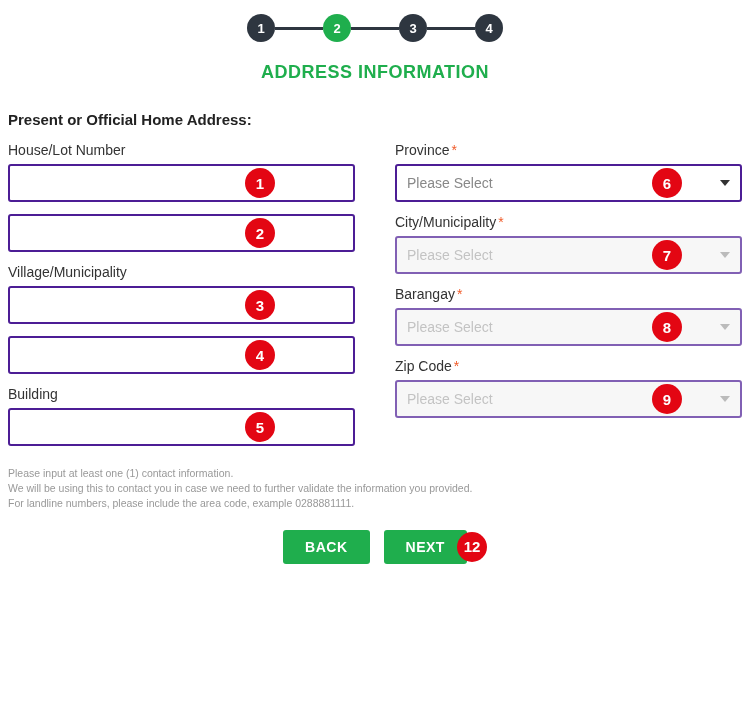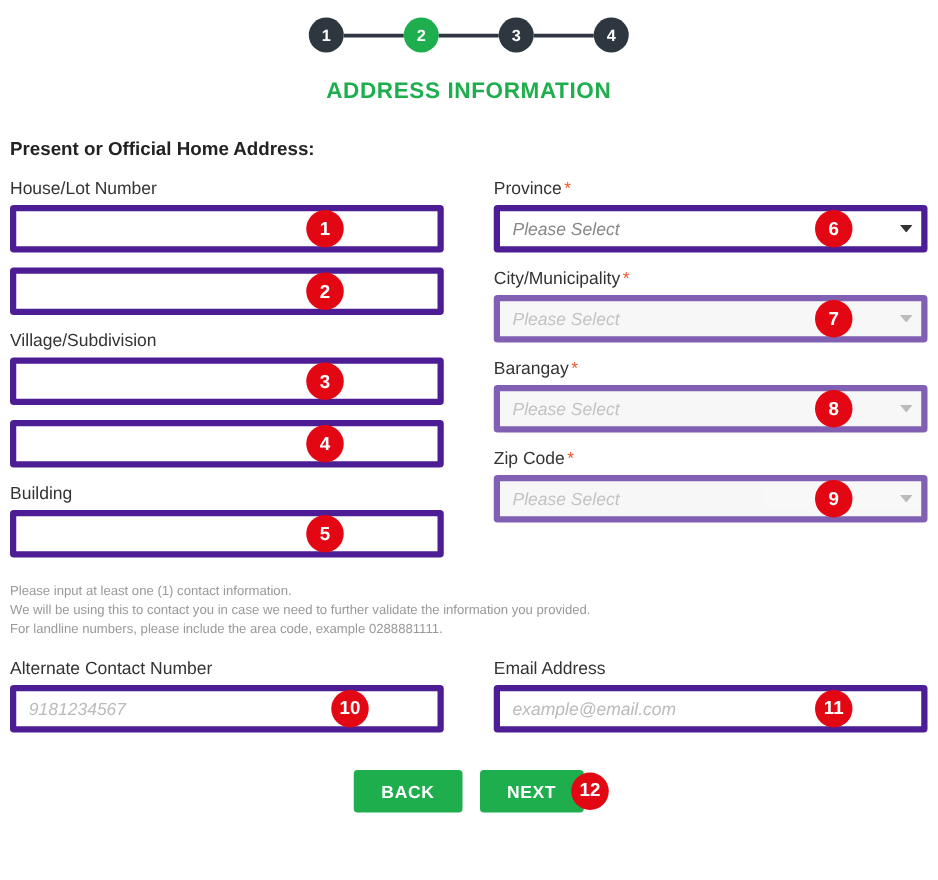--- a/index.html
+++ b/index.html
@@ -59,27 +59,26 @@
   .label {
     font-size: 14px;
     color: #333;
     margin-bottom: 6px;
     display: block;
   }
   .req { color: #f05a28; margin-left: 2px; }
   .input, .select {
     width: 100%;
     height: 38px;
-    border: 5px solid #4c1d95;
+    border: 2px solid #4c1d95;
     border-radius: 3px;
     padding: 0 10px;
     font-size: 14px;
     color: #333;
     background: #fff;
-    font-style: italic;
   }
   .input::placeholder { color: #bbb; }
   .select-wrap { position: relative; }
   .select {
     appearance: none;
     -webkit-appearance: none;
     color: #888;
     padding-right: 30px;
   }
   .select.disabled {
@@ -162,21 +161,21 @@
         <div class="marker" style="right:80px;top:4px;">1</div>
       </div>
     </div>
     <div class="field">
       <div style="position:relative;">
         <input class="input" type="text" style="">
         <div class="marker" style="right:80px;top:4px;">2</div>
       </div>
     </div>
     <div class="field">
-      <label class="label">Village/Subdivision</label>
+      <label class="label">Village/Municipality</label>
       <div style="position:relative;">
         <input class="input" type="text" style="">
         <div class="marker" style="right:80px;top:4px;">3</div>
       </div>
     </div>
     <div class="field">
       <div style="position:relative;">
         <input class="input" type="text" style="">
         <div class="marker" style="right:80px;top:4px;">4</div>
       </div>
@@ -258,39 +257,19 @@
   </div>
 </div>
 
 <div class="alt-section">
   <div class="alt-note">
     <div>Please input at least one (1) contact information.</div>
     <div>We will be using this to contact you in case we need to further validate the information you provided.</div>
     <div>For landline numbers, please include the area code, example 0288881111.</div>
   </div>
 
-  <div class="columns">
-    <div class="col">
-      <div class="field">
-        <label class="label">Alternate Contact  Number</label>
-        <div style="position:relative;">
-          <input class="input" type="text" placeholder="9181234567" style="">
-          <div class="marker" style="right:60px;top:4px;">10</div>
-        </div>
-      </div>
-    </div>
-    <div class="col">
-      <div class="field">
-        <label class="label">Email Address</label>
-        <div style="position:relative;">
-          <input class="input" type="text" placeholder="example@email.com" style="">
-          <div class="marker" style="right:60px;top:4px;">11</div>
-        </div>
-      </div>
-    </div>
-  </div>
 </div>
 
 <div class="buttons" style="position:relative;">
   <button class="btn">BACK</button>
   <button class="btn">NEXT</button>
   <div class="marker" style="left:calc(50% + 82px);top:2px;">12</div>
 </div>
 
 </body></html>

